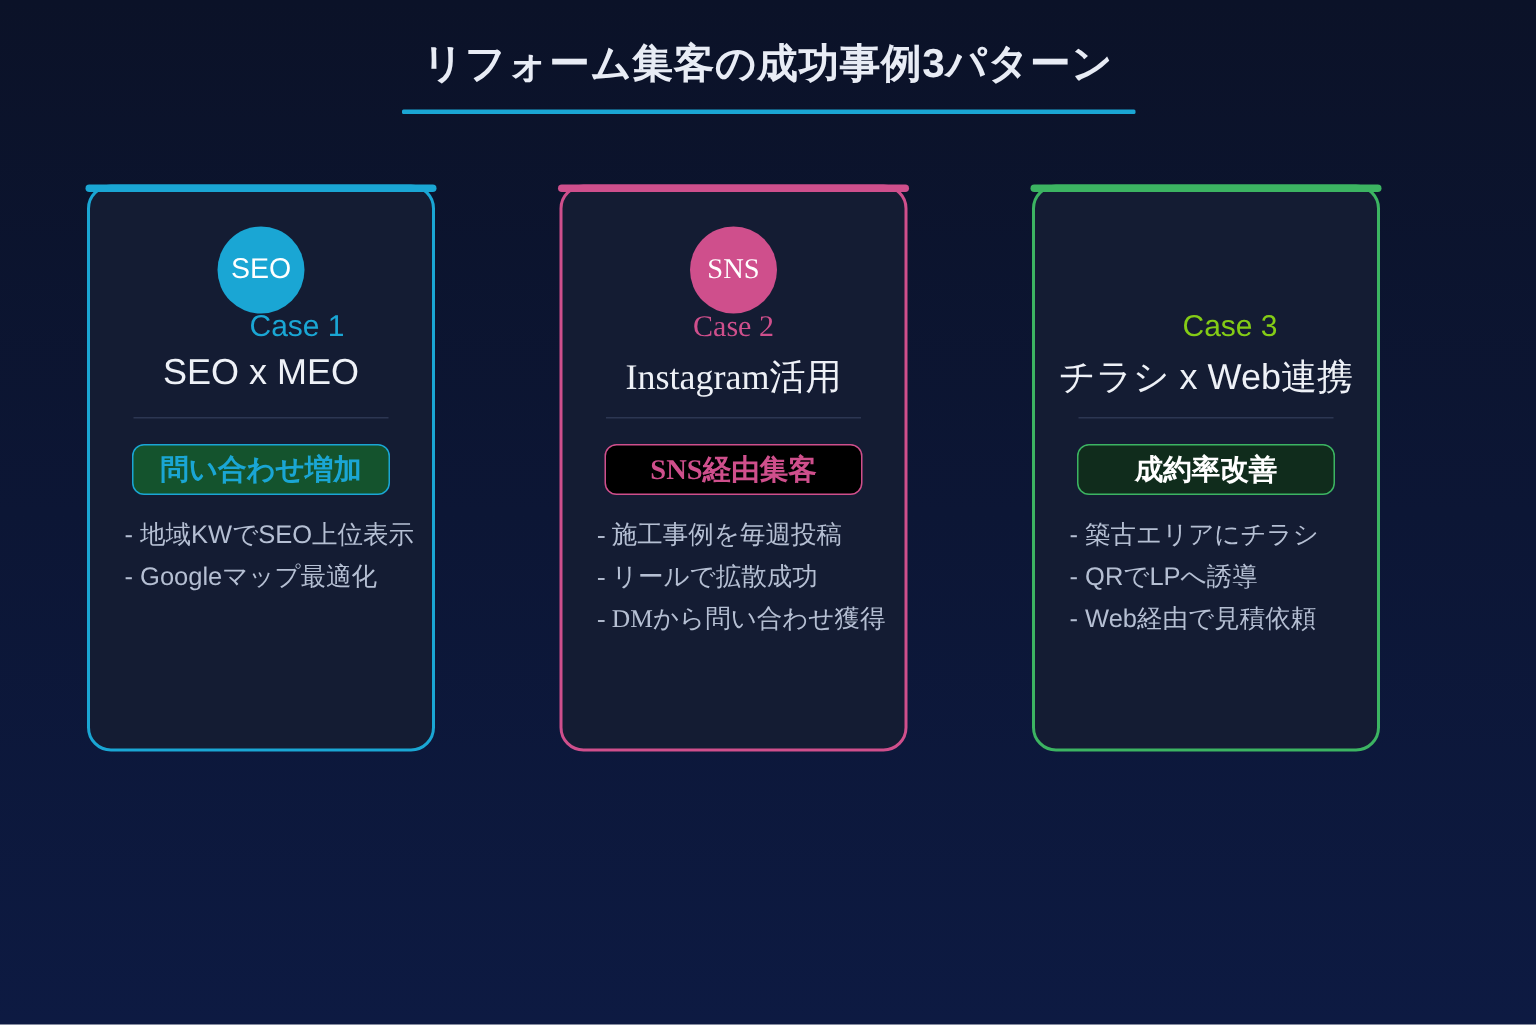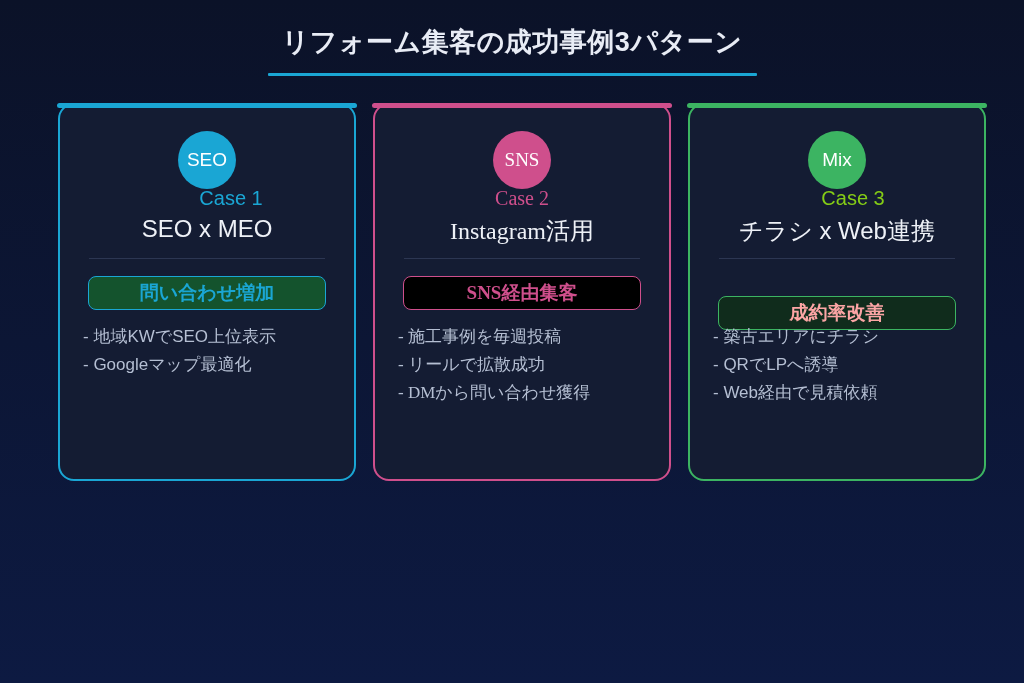--- a/index.html
+++ b/index.html
@@ -13,21 +13,21 @@
   .title {
     position:absolute; left:0; width:1024px; top:24px;
     text-align:center; font-size:27px; font-weight:bold; color:#e8ecf5;
     letter-spacing:0.5px;
   }
   .title-underline {
     position:absolute; left:268px; top:73px; width:489px; height:3px;
     background:#1aa6d4; border-radius:1px;
   }
   .card {
-    position:absolute; top:103px; width:298px; height:378px;
+    position:absolute; top:123px; width:232px; height:378px;
     box-sizing:border-box; border:2px solid; border-radius:16px;
     background:#141c33;
   }
   .card .topbar {
     position:absolute; left:-3px; right:-3px; top:-2px; height:5px; border-radius:3px;
   }
   .badge {
     position:absolute; left:50%; transform:translateX(-50%); top:26px;
     width:58px; height:58px; border-radius:50%;
     display:flex; align-items:center; justify-content:center;
@@ -86,23 +86,22 @@
   <div class="tag" style="border-color: rgb(207, 79, 140); color: rgb(207, 79, 140); background: #000000;">SNS経由集客</div>
   <ul class="points">
     <li>- 施工事例を毎週投稿</li>
     <li>- リールで拡散成功</li>
     <li>- DMから問い合わせ獲得</li>
   </ul>
 </div>
 
 <div class="card" style="left: 688px; border-color: rgb(60, 180, 98);">
   <div class="topbar" style="background: rgb(60, 180, 98);"></div>
-  <div class="badge" style="background: rgb(60, 180, 98);">Mix</div>
   <div class="case-label" style="color: #84cc16; margin-left: 32px;">Case 3</div>
   <div class="case-name">チラシ x Web連携</div>
   <div class="divider"></div>
-  <div class="tag" style="border-color: rgb(60, 180, 98); color: #fca5a5; background: rgb(16, 44, 28); margin-top: 20px;">成約率改善</div>
+  <div class="tag" style="border-color: rgb(60, 180, 98); color: #ffffff; background: rgb(16, 44, 28);">成約率改善</div>
   <ul class="points">
     <li>- 築古エリアにチラシ</li>
     <li>- QRでLPへ誘導</li>
     <li>- Web経由で見積依頼</li>
   </ul>
 </div>
 
 </body></html>

